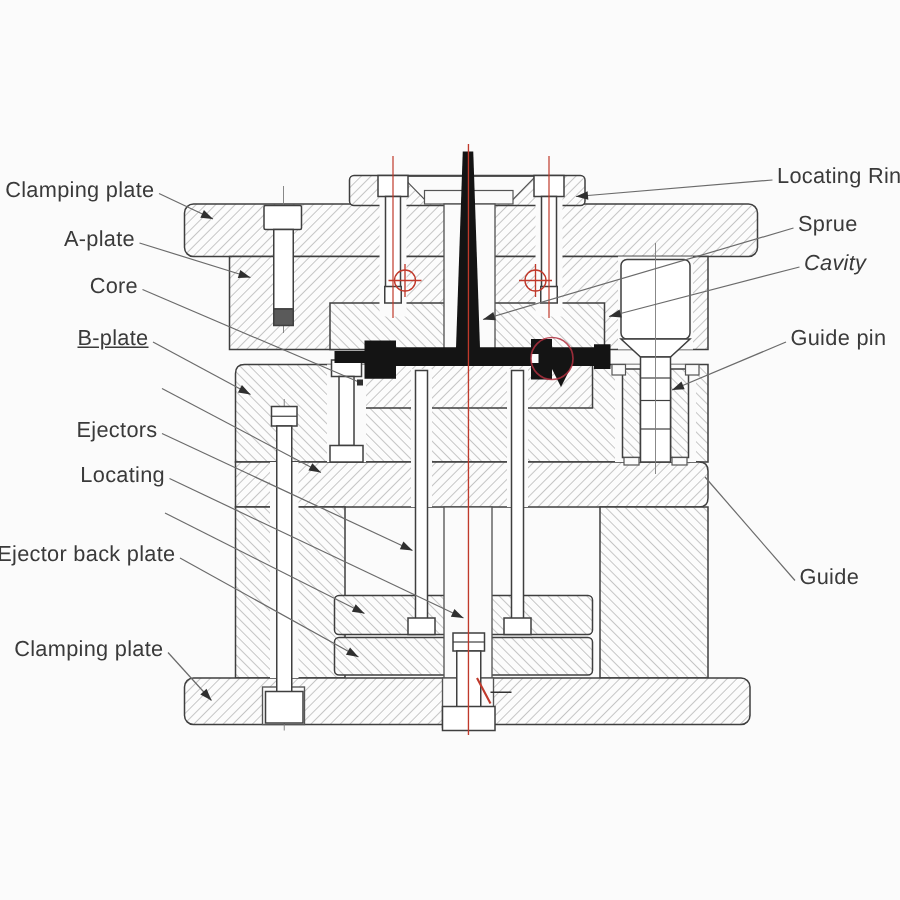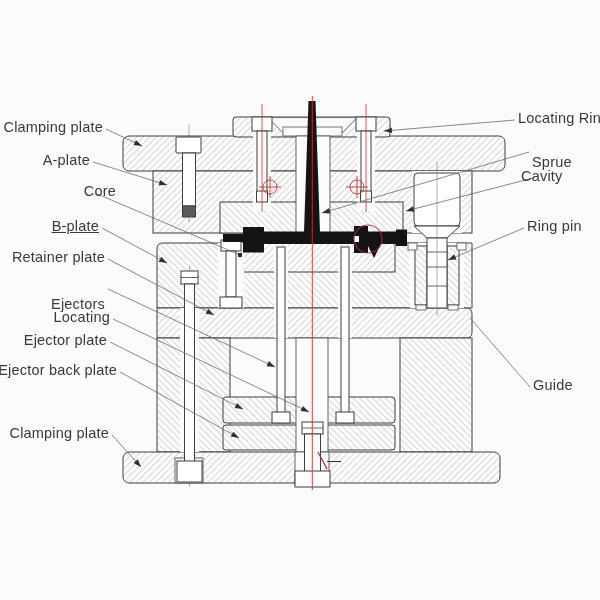--- a/index.html
+++ b/index.html
@@ -195,26 +195,24 @@
         <polygon points="322,213 330.46521287827494,213.42446545853403 328.8822718233052,208.052845812981" fill="#2f2f2f"></polygon>
         <line x1="533" y1="178" x2="406" y2="211" stroke="#6b6b6b" stroke-width="0.8"></line>
         <polygon points="406,211 414.44705195456953,211.69807827412356 413.03870189935077,206.27806442525147" fill="#2f2f2f"></polygon>
         <line x1="524" y1="228" x2="448" y2="260" stroke="#6b6b6b" stroke-width="0.8"></line>
         <polygon points="448,260 456.4596426012673,259.4761230499215 454.28652340094175,254.31496494914836" fill="#2f2f2f"></polygon>
         <line x1="530" y1="387" x2="470" y2="318" stroke="#6b6b6b" stroke-width="0.8"></line>
       </g>
 </svg>
 <div class="lbl left" style="left: 103px; top: 127px;">Clamping plate</div>
     <div class="lbl left" style="left: 90px; top: 160px; text-align: center;">A-plate</div>
-    <div class="lbl left" style="left: 92px; top: 191px; margin-left: 24px;">Core</div>
+    <div class="lbl left" style="left: 92px; top: 191px;">Core</div>
     <div class="lbl left" style="left: 99px; top: 226px; text-decoration: underline;">B-plate</div>
-    <div class="lbl left" style="left: 105px; top: 257px;">Retainer plate</div>
-    <div class="lbl left" style="left: 105px; top: 304px;">Ejectors</div>
+    <div class="lbl left" style="left: 105px; top: 287px;">Ejectors</div>
     <div class="lbl left" style="left: 110px; top: 317px;">Locating</div>
-    <div class="lbl left" style="left: 107px; top: 340px;">Ejector plate</div>
     <div class="lbl left" style="left: 117px; top: 370px;">Ejector back plate</div>
     <div class="lbl left" style="left: 109px; top: 433px;">Clamping plate</div>
     <div class="lbl right" style="left: 518px; top: 118px;">Locating Ring</div>
-    <div class="lbl right" style="left: 532px; top: 162px;">Sprue</div>
-    <div class="lbl right" style="left: 521px; top: 176px;">Cavity</div>
-    <div class="lbl right" style="left: 527px; top: 226px;">Ring pin</div>
+    <div class="lbl right" style="left: 532px; top: 150px;">Sprue</div>
+    <div class="lbl right" style="left: 536px; top: 176px; font-style: italic;">Cavity</div>
+    <div class="lbl right" style="left: 527px; top: 226px;">Guide pin</div>
     <div class="lbl right" style="left: 533px; top: 385px;">Guide</div>
   </div>
 
 </body></html>

